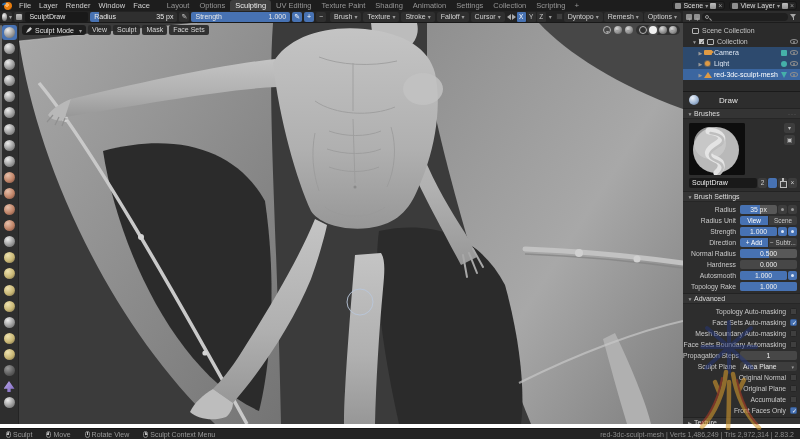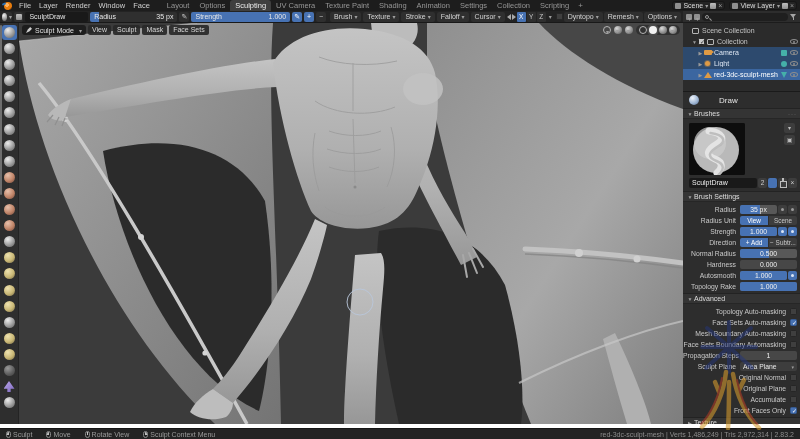--- a/index.html
+++ b/index.html
@@ -152,21 +152,21 @@
         <div class="menu-item">File</div>
         <div class="menu-item">Layer</div>
         <div class="menu-item">Render</div>
         <div class="menu-item">Window</div>
         <div class="menu-item">Face</div>
       </div>
     <div class="ws-tabs">
         <div class="ws-tab">Layout</div>
         <div class="ws-tab">Options</div>
         <div class="ws-tab active">Sculpting</div>
-        <div class="ws-tab">UV Camera</div>
+        <div class="ws-tab">UV Editing</div>
         <div class="ws-tab">Texture Paint</div>
         <div class="ws-tab">Shading</div>
         <div class="ws-tab">Animation</div>
         <div class="ws-tab">Settings</div>
         <div class="ws-tab">Collection</div>
         <div class="ws-tab">Scripting</div>
       </div>
     <span class="ws-plus">+</span>
     <div class="topbar-right">
       <div class="db-field">

